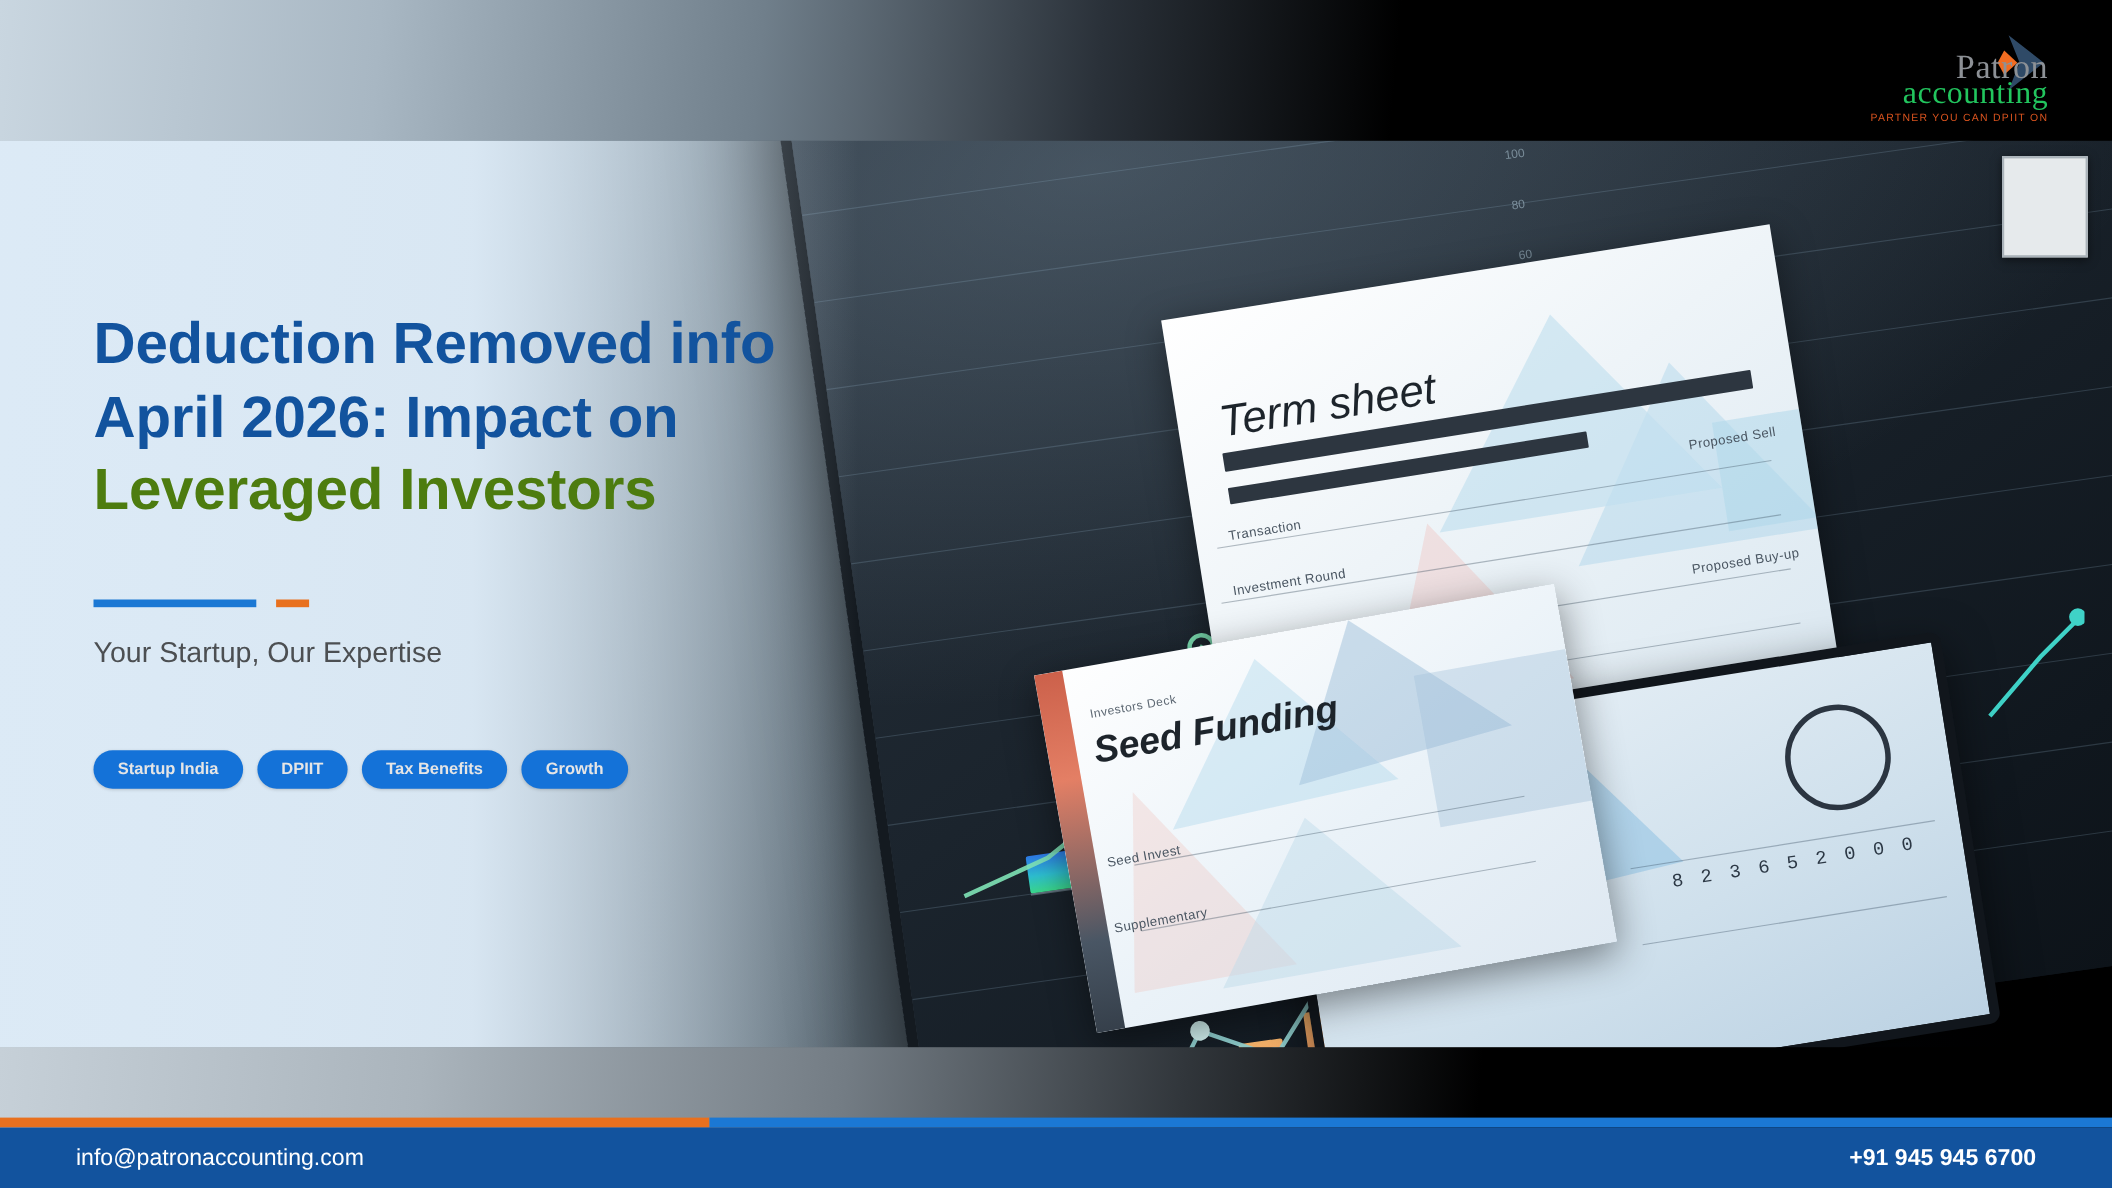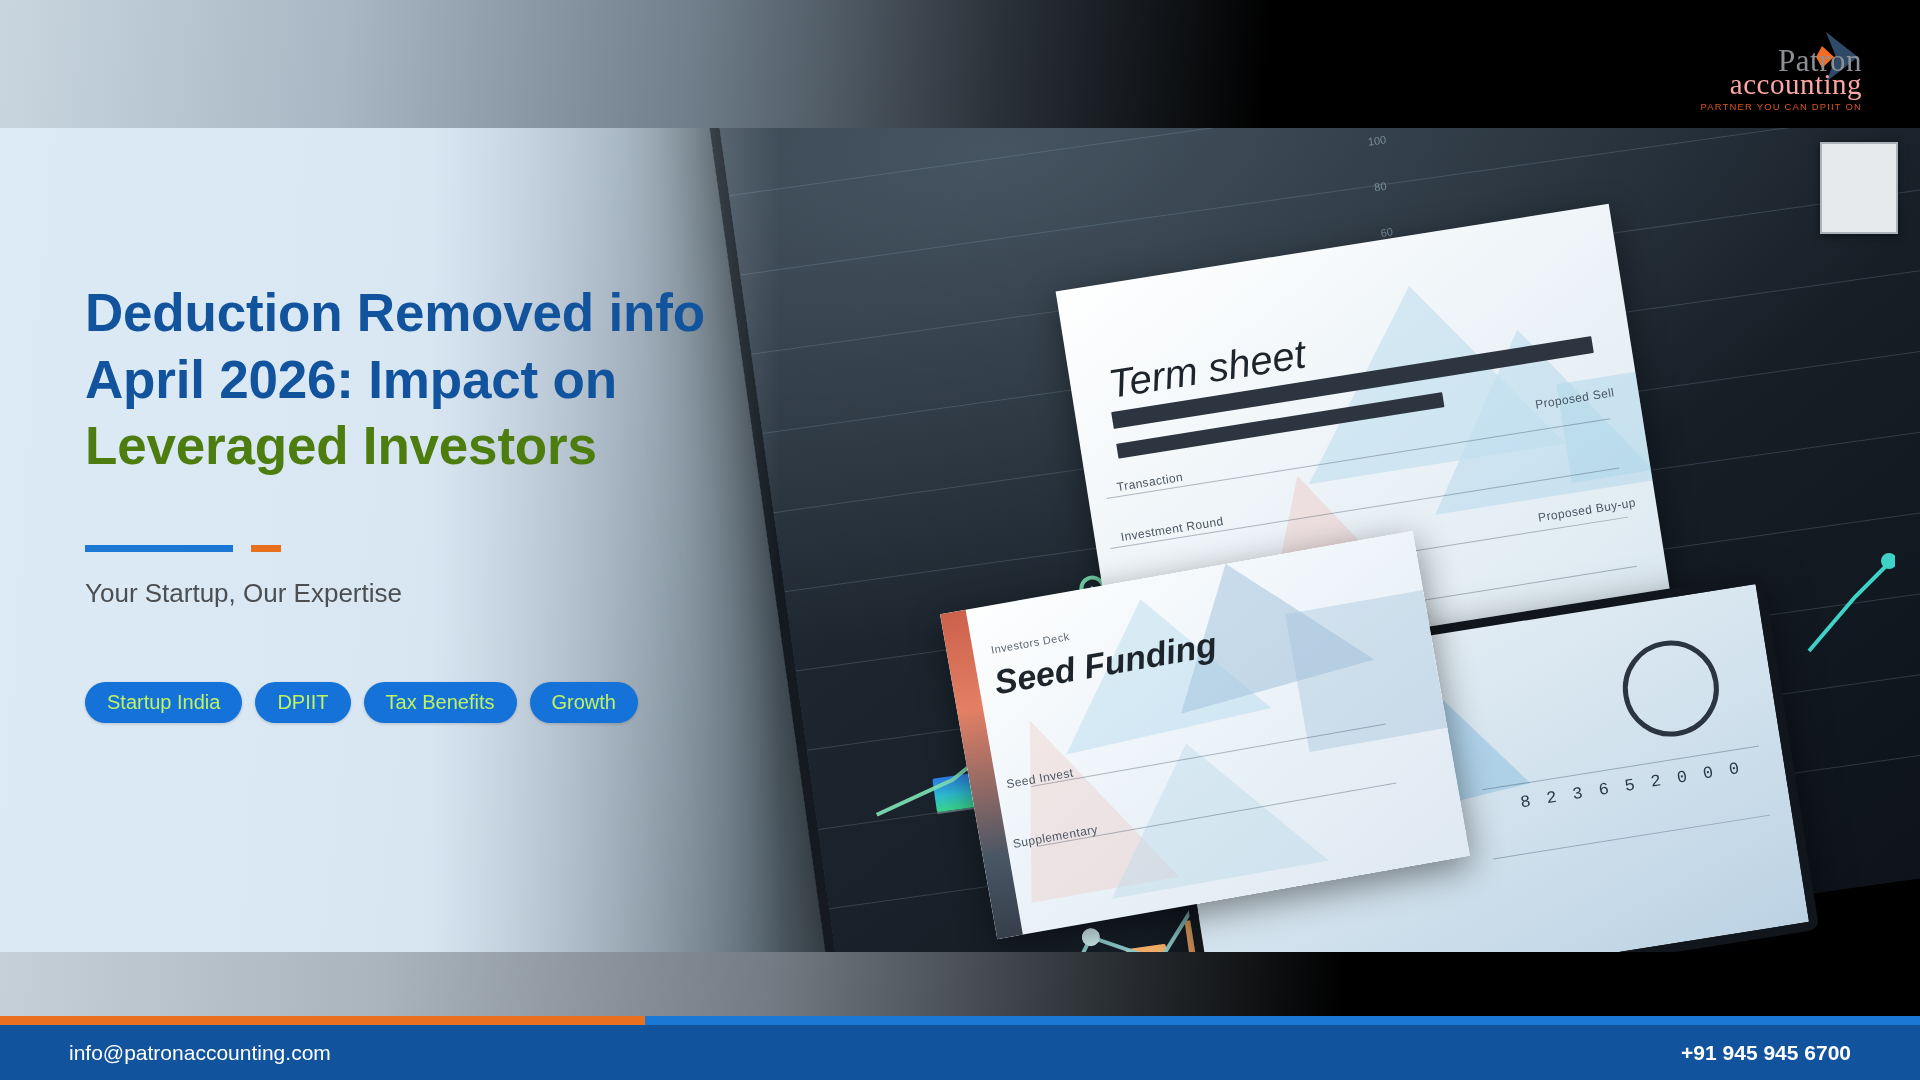--- a/index.html
+++ b/index.html
@@ -134,21 +134,21 @@
     display:flex; align-items:center; justify-content:space-between;
     padding:0 69px;
   }
   .footer .mail { font-size:21px; }
   .footer .phone { font-size:21px; font-weight:700; }
 
   
   .logo { position:absolute; right:58px; top:46px; width:210px; text-align:right; }
   .logo .wordwrap { position:relative; display:inline-block; }
   .logo .w1 { font-family:"Liberation Serif", serif; font-size:31px; color:#8d9196; line-height:.95; letter-spacing:.5px; }
-  .logo .w2 { font-family:"Liberation Serif", serif; font-size:29px; color:#fca5a5; line-height:1; letter-spacing:.5px; display:block; margin-top:-5px;}
+  .logo .w2 { font-family:"Liberation Serif", serif; font-size:29px; color:#22c55e; line-height:1; letter-spacing:.5px; display:block; margin-top:-5px;}
   .logo .tag { font-size:9.5px; color:#d9531e; letter-spacing:1.15px; margin-top:2px; }
   .logo .mark { position:absolute; right:-4px; top:-16px; width:60px; height:54px; }
 
   .qrbox {
     position:absolute; right:22px; top:142px; width:78px; height:92px;
     background:#e6eaec; border:2px solid #aab3ba; box-shadow:0 2px 8px rgba(0,0,0,.5);
   }
 
   
   .headline {
@@ -164,21 +164,21 @@
 
   .tagline {
     position:absolute; left:85px; top:578px; font-size:26px; color:#4c4f52;
   }
   .subline {
     position:absolute; left:85px; top:631px; font-size:23px; color:#15549d;
   }
 
   .pills { position:absolute; left:85px; top:682px; display:flex; gap:13px; }
   .pill {
-    background:#1472d8; color:#bef264; font-size:20px; font-weight:400;
+    background:#1472d8; color:#e5e5e5; font-size:15px; font-weight:700;
     padding:9px 22px; border-radius:30px; white-space:nowrap;
     box-shadow:0 1px 3px rgba(0,0,0,.18);
   }
 </style>
 </head>
 <body>
 
 <div class="stage">
 
   <div class="photo">

